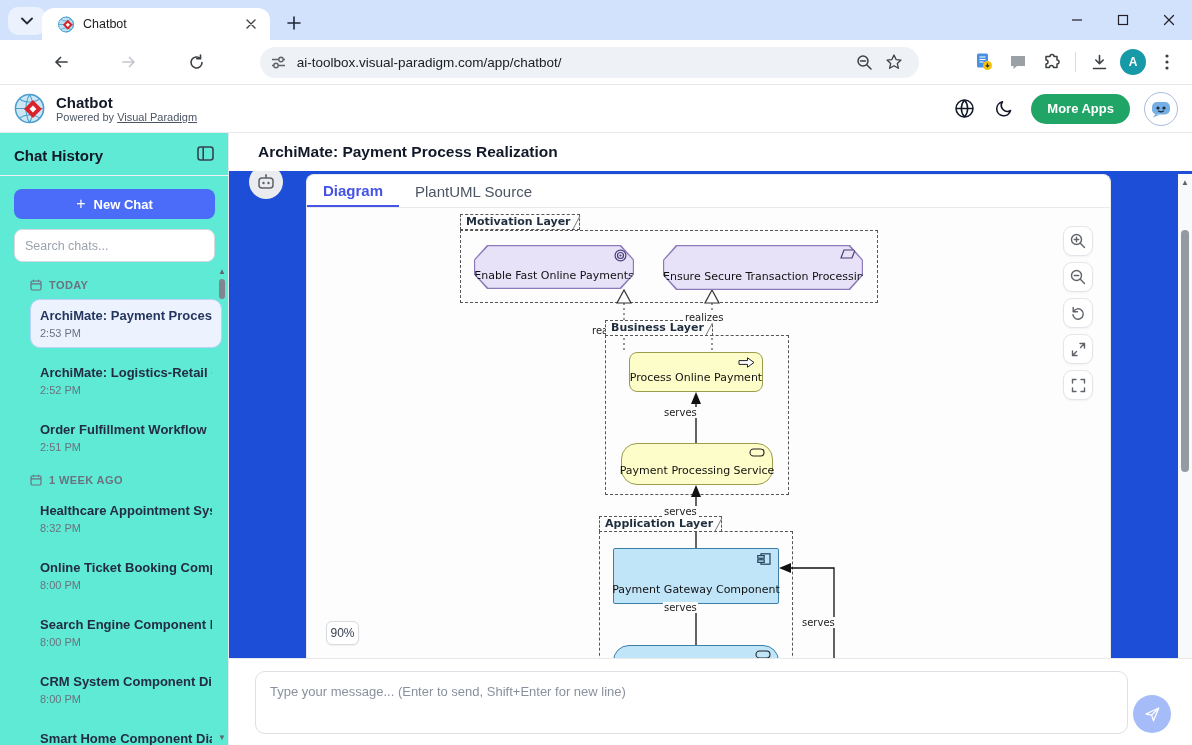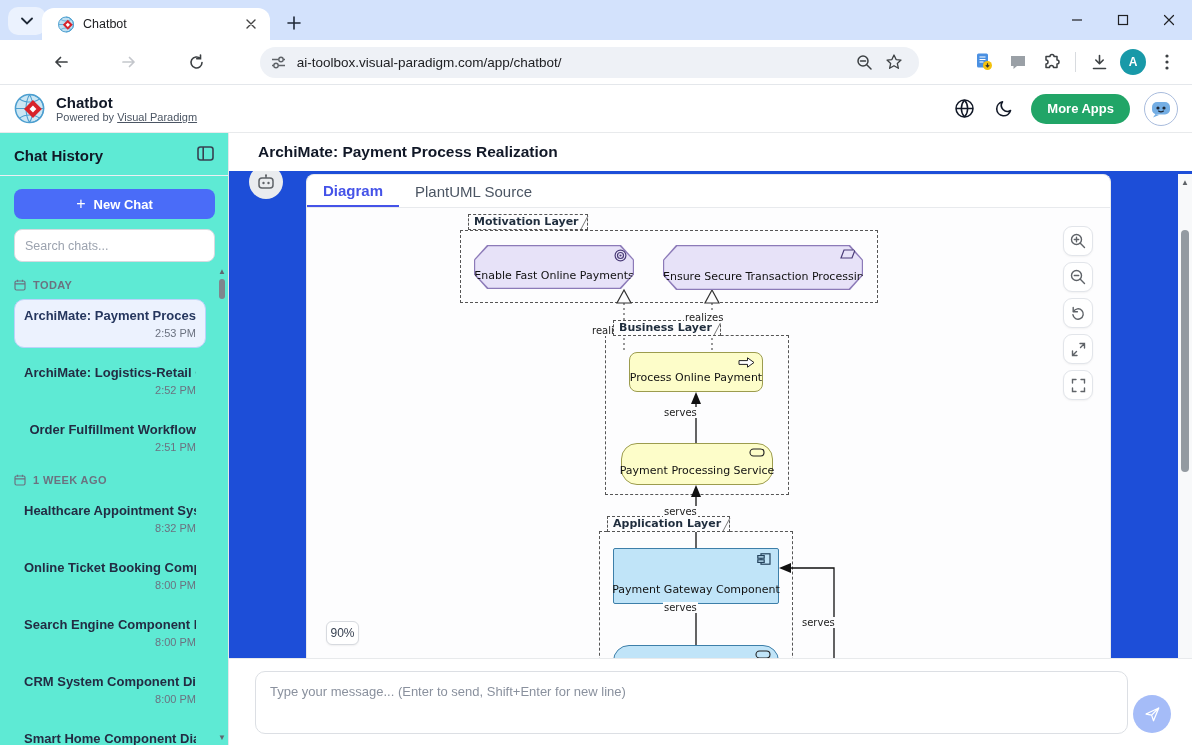--- a/index.html
+++ b/index.html
@@ -53,21 +53,21 @@
     border-right:1px solid #E5E7EB; }
   .sb-head { display:flex; align-items:center; justify-content:space-between; padding:13px 14px 10px; }
   .sb-title { font-size:15px; font-weight:bold; color:#111827; }
   .sb-divider { height:1px; background:#EDEFF2; }
   .newchat { margin:13px 14px 0; height:30px; width:201px; border-radius:8px; background:#4A6CF8; color:#fff;
     border:none; font-size:13px; font-weight:bold; display:flex; align-items:center; justify-content:center; gap:8px; }
   .newchat .plus { font-size:16px; font-weight:normal; }
   .sb-search { margin:10px 14px 0; width:201px; height:33px; border:1px solid #D6DAE0; border-radius:8px;
     padding:0 10px; font-size:12.5px; color:#374151; font-family:"Liberation Sans",sans-serif; }
   .sb-search::placeholder { color:#9CA3AF; }
-  .sb-list { position:absolute; left:0; top:134px; width:212px; bottom:0; overflow:hidden; padding:0 6px 0 14px;text-align:right; }
+  .sb-list { position:absolute; left:16px; top:134px; width:212px; bottom:0; overflow:hidden; padding:0 6px 0 14px; }
   .sb-section { display:flex; align-items:center; gap:7px; font-size:11px; font-weight:bold; color:#6B7280;
     letter-spacing:.4px; margin:12px 0 8px; }
   .sb-item { padding:8px 9px; border-radius:10px; border:1px solid transparent; margin-bottom:8px; }
   .sb-item.selected { background:#ECF2FE; border-color:#BCD2FA; }
   .sb-item-title { font-size:13px; font-weight:bold; color:#232C43; white-space:nowrap; overflow:hidden; }
   .sb-item.selected .sb-item-title { color:#25365E; }
   .sb-item-time { font-size:11px; color:#6B7280; margin-top:4px; }
   .sb-scroll { position:absolute; right:1px; top:134px; bottom:0; width:10px; }
   .sb-scroll .arr { position:absolute; left:0; width:10px; height:10px; color:#606770; font-size:8px; line-height:10px; text-align:center; }
   .sb-thumb { position:absolute; left:2px; top:12px; width:6px; height:20px; border-radius:3px; background:#7F868D; }
@@ -89,21 +89,21 @@
     font-family:"DejaVu Sans", sans-serif; }
   .zoom-badge { position:absolute; left:19px; top:413px; width:33px; height:24px; background:#fff;
     border:1px solid #D7DADF; border-radius:6px; font-size:12px; color:#374151; display:flex;
     align-items:center; justify-content:center; box-shadow:0 1px 2px rgba(0,0,0,.06);
     font-family:"Liberation Sans",sans-serif; z-index:4; }
 
   svg.overlay { position:absolute; left:0; top:0; z-index:2; pointer-events:none; }
 
   .grp { position:absolute; border:1.5px dashed #555; z-index:1; }
   .grp-label { position:absolute; border:1.5px dashed #555; background:#FDFDFE; color:#1F2D3D;
-    font-size:11px; font-weight:bold; padding:0 8px 0 5px; height:16px; line-height:14px; z-index:3; white-space:nowrap;margin-left:8px; }
+    font-size:11px; font-weight:bold; padding:0 8px 0 5px; height:16px; line-height:14px; z-index:3; white-space:nowrap; }
   .grp-label .slant { position:absolute; right:2px; top:1px; width:1px; height:13px; background:#777; transform:skewX(-28deg); }
 
   .node { position:absolute; display:flex; align-items:flex-end; justify-content:center; z-index:2;
     font-size:11px; color:#111; text-align:center; padding-bottom:7px; white-space:nowrap; }
   .node .nico { position:absolute; top:4px; right:7px; }
   .oct-outer { background:#8C7AB8; }
   .oct-inner { position:absolute; inset:1.2px; background:#E7E2F8; }
   .oct-outer, .oct-inner { clip-path:polygon(13px 0, calc(100% - 13px) 0, 100% 33%, 100% 67%,
       calc(100% - 13px) 100%, 13px 100%, 0 67%, 0 33%); }
   .oct-label { position:absolute; left:0; right:0; bottom:7px; z-index:1; }

